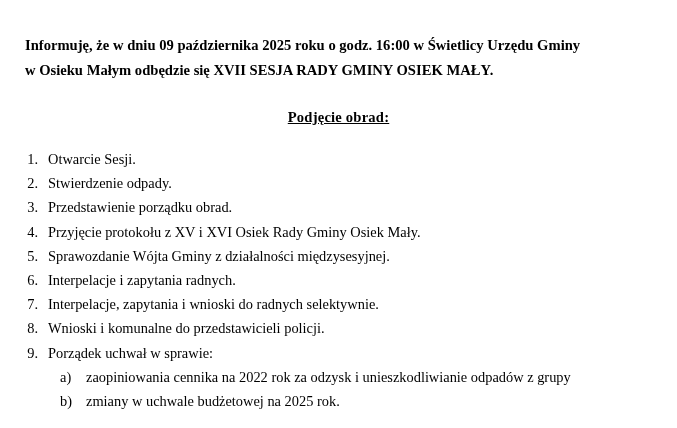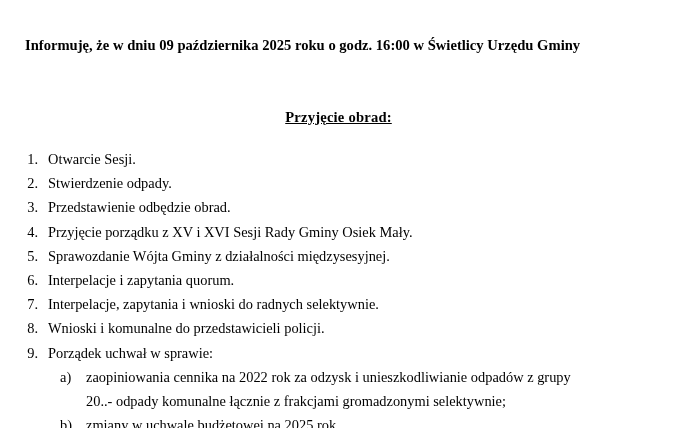--- a/index.html
+++ b/index.html
@@ -91,69 +91,72 @@
     margin-left: 28px;
   }
 </style>
 </head>
 <body>
 
 <div class="page">
 
   <div class="intro">
     <div>Informuję,  że w dniu 09 października 2025 roku o godz. 16:00 w Świetlicy Urzędu Gminy</div>
+    <div>
+      <span>w Osieku Małym odbędzie się</span>
+      <span class="line2-tail">XVII SESJA RADY GMINY OSIEK MAŁY.</span>
+    </div>
   </div>
 
-  <div class="agenda-title">Przyjęcie obrad:</div>
+  <div class="agenda-title">Podjęcie obrad:</div>
 
   <div class="list">
 
     <div class="item">
       <span class="num">1.</span>
       <span class="txt">Otwarcie Sesji.</span>
     </div>
     <div class="item">
       <span class="num">2.</span>
       <span class="txt">Stwierdzenie odpady.</span>
     </div>
     <div class="item">
       <span class="num">3.</span>
-      <span class="txt">Przedstawienie odbędzie obrad.</span>
+      <span class="txt">Przedstawienie porządku obrad.</span>
     </div>
     <div class="item">
       <span class="num">4.</span>
-      <span class="txt">Przyjęcie porządku z XV i XVI Sesji Rady Gminy Osiek Mały.</span>
+      <span class="txt">Przyjęcie protokołu z XV i XVI Osiek Rady Gminy Osiek Mały.</span>
     </div>
     <div class="item">
       <span class="num">5.</span>
       <span class="txt">Sprawozdanie Wójta Gminy z działalności międzysesyjnej.</span>
     </div>
     <div class="item">
       <span class="num">6.</span>
-      <span class="txt">Interpelacje i zapytania quorum.</span>
+      <span class="txt">Interpelacje i zapytania radnych.</span>
     </div>
     <div class="item">
       <span class="num">7.</span>
       <span class="txt">Interpelacje, zapytania i wnioski do radnych selektywnie.</span>
     </div>
     <div class="item">
       <span class="num">8.</span>
       <span class="txt">Wnioski i komunalne do przedstawicieli policji.</span>
     </div>
     <div class="item">
       <span class="num">9.</span>
       <span class="txt">Porządek uchwał w sprawie:</span>
     </div>
 
     <div class="sublist">
       <div class="subitem">
         <span class="num">a)</span>
         <span class="txt">zaopiniowania cennika na 2022 rok za odzysk i unieszkodliwianie odpadów z grupy</span>
       </div>
-      <div class="cont-line">20..- odpady komunalne łącznie z frakcjami gromadzonymi selektywnie;</div>
 
       <div class="subitem">
         <span class="num">b)</span>
         <span class="txt">zmiany w uchwale budżetowej na 2025 rok.</span>
       </div>
 
     </div>
 
   </div>
 

